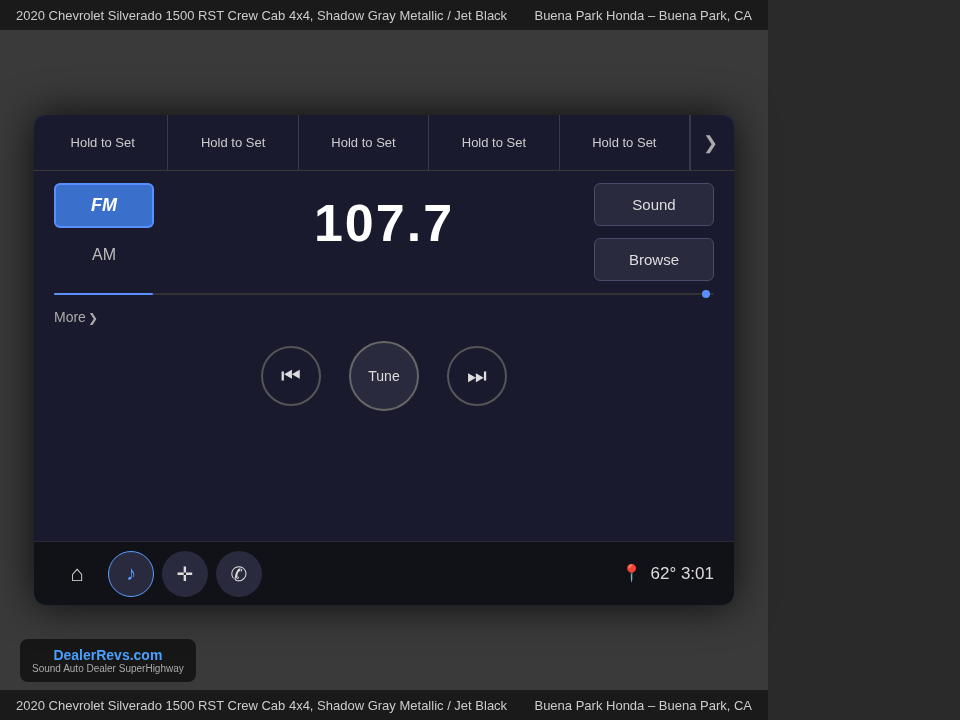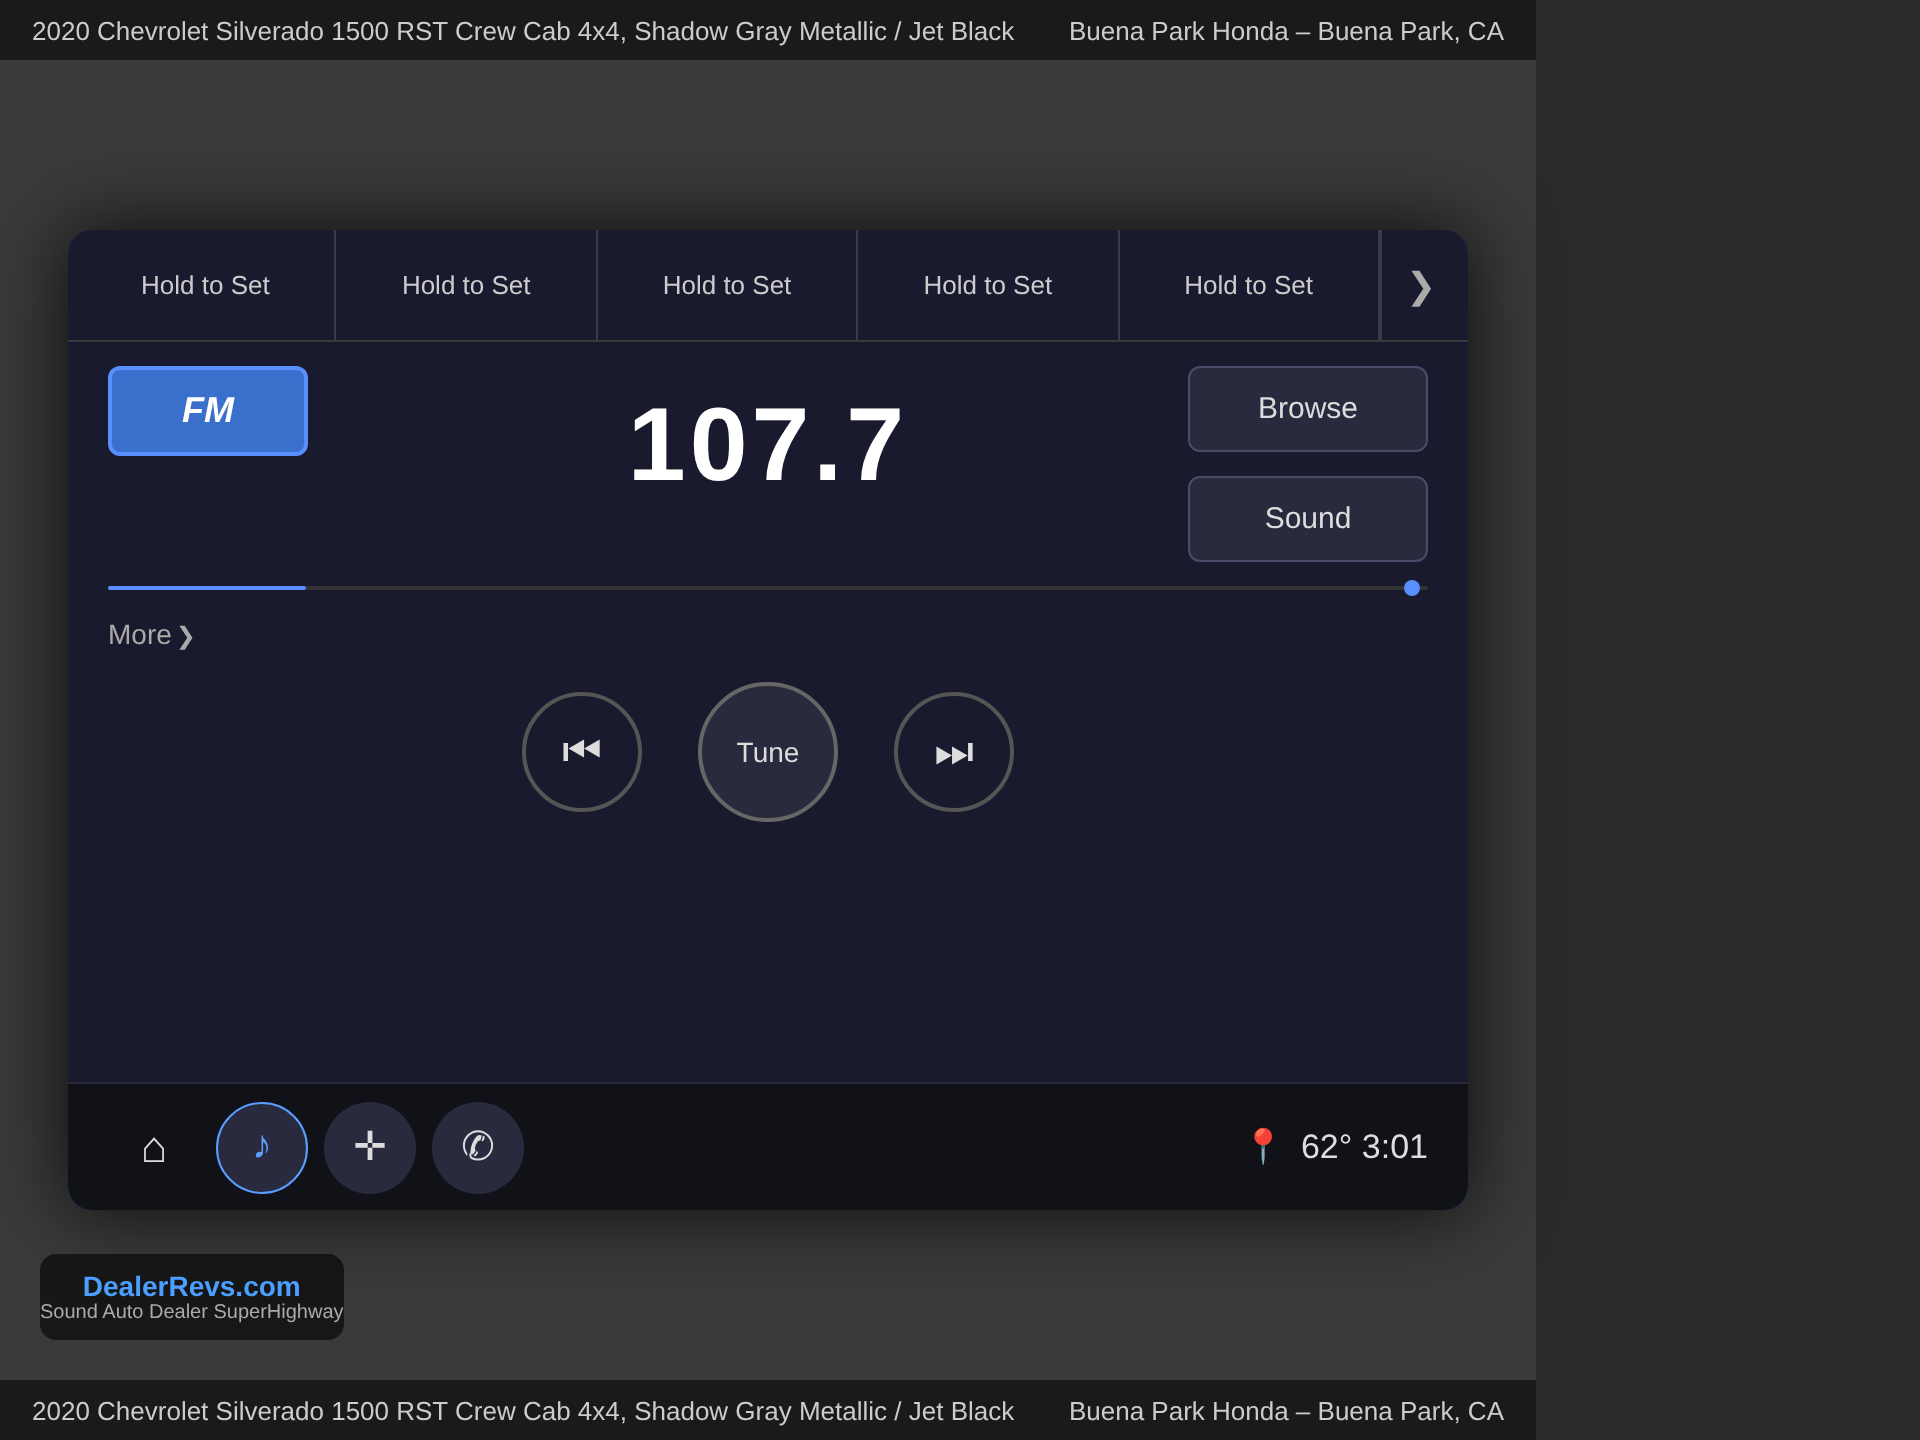--- a/index.html
+++ b/index.html
@@ -295,25 +295,25 @@
       padding: 6px 16px;
       display: flex;
       justify-content: space-between;
       align-items: center;
       height: 30px;
     }
 
     
     .watermark {
       position: absolute;
-      bottom: 50px;
+      bottom: 38px;
       left: 20px;
       background: rgba(0,0,0,0.6);
       border-radius: 8px;
-      padding: 8px 0;
+      padding: 8px 12px;
       display: flex;
       flex-direction: column;
       align-items: center;
     }
     .watermark-title {
       color: #4a9fff;
       font-size: 14px;
       font-weight: bold;
     }
     .watermark-sub {
@@ -355,32 +355,35 @@
         </div>
       </div>
 
       <div class="radio-content">
         <div class="radio-main">
 
           <div class="left-controls">
             <div class="fm-btn">
               <span>FM</span>
             </div>
+            <div class="am-label">
+              <span>AM</span>
+            </div>
           </div>
 
           <div class="frequency-display">
             <span>107.7</span>
           </div>
 
           <div class="right-buttons">
             <div class="side-btn">
-              <span>Browse</span>
+              <span>Sound</span>
             </div>
             <div class="side-btn">
-              <span>Sound</span>
+              <span>Browse</span>
             </div>
           </div>
         </div>
 
         <div class="progress-area">
           <div class="progress-bar">
             <div class="progress-fill"></div>
             <div class="progress-dot"></div>
           </div>
         </div>

